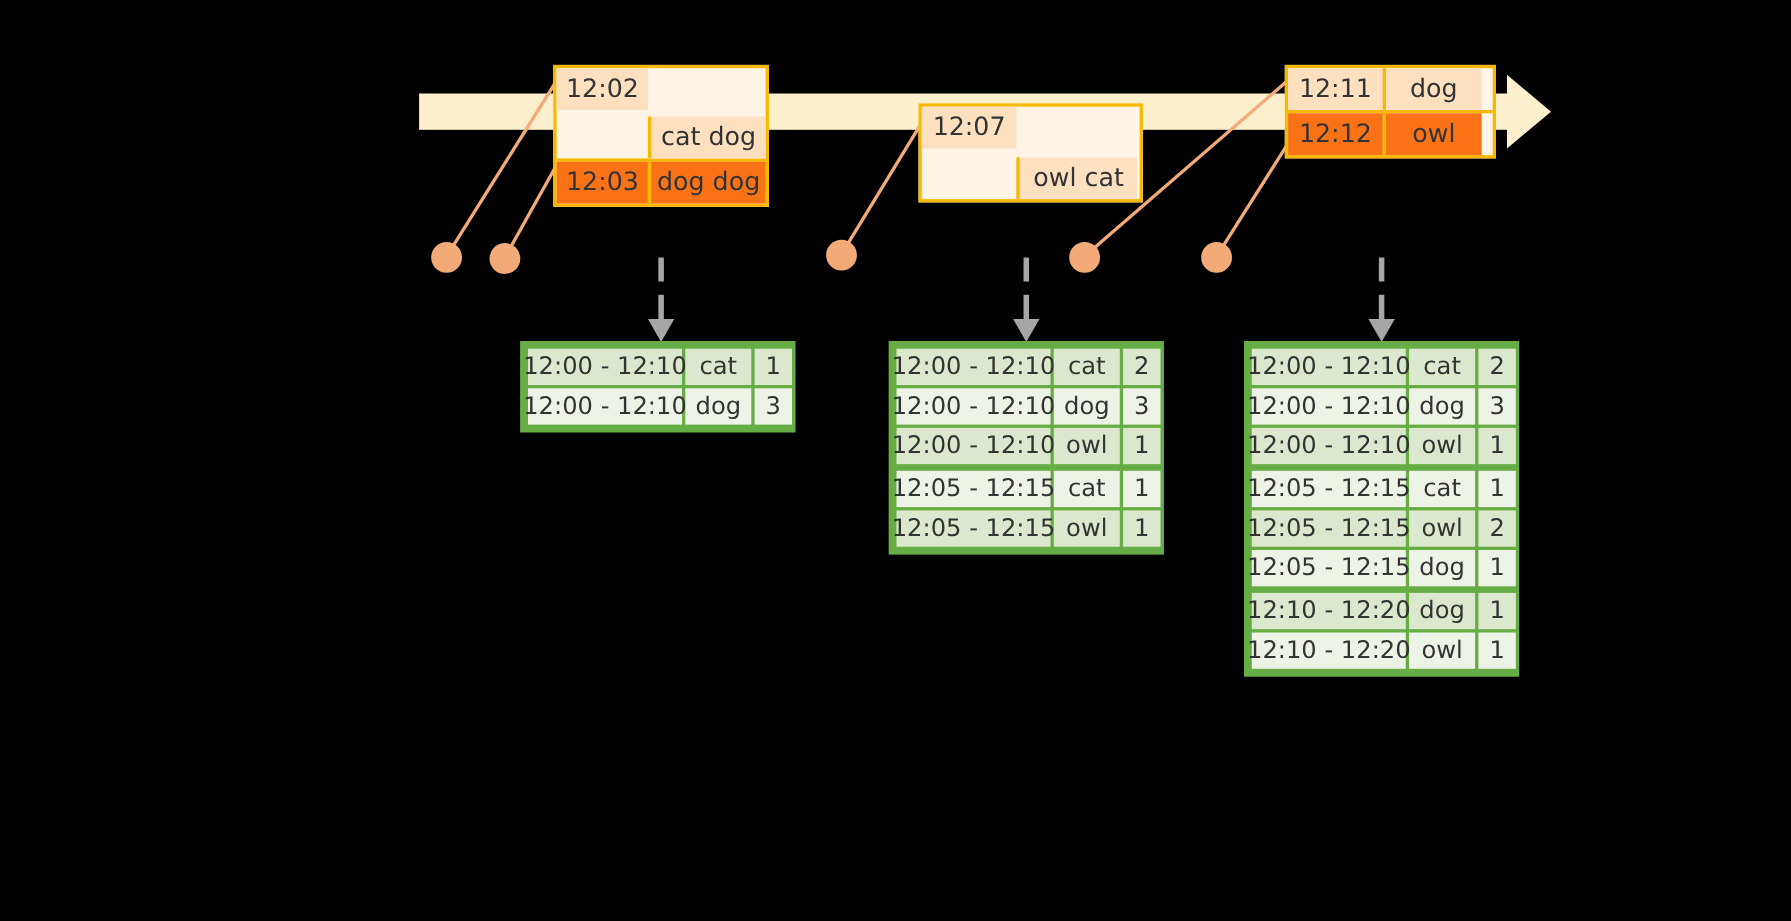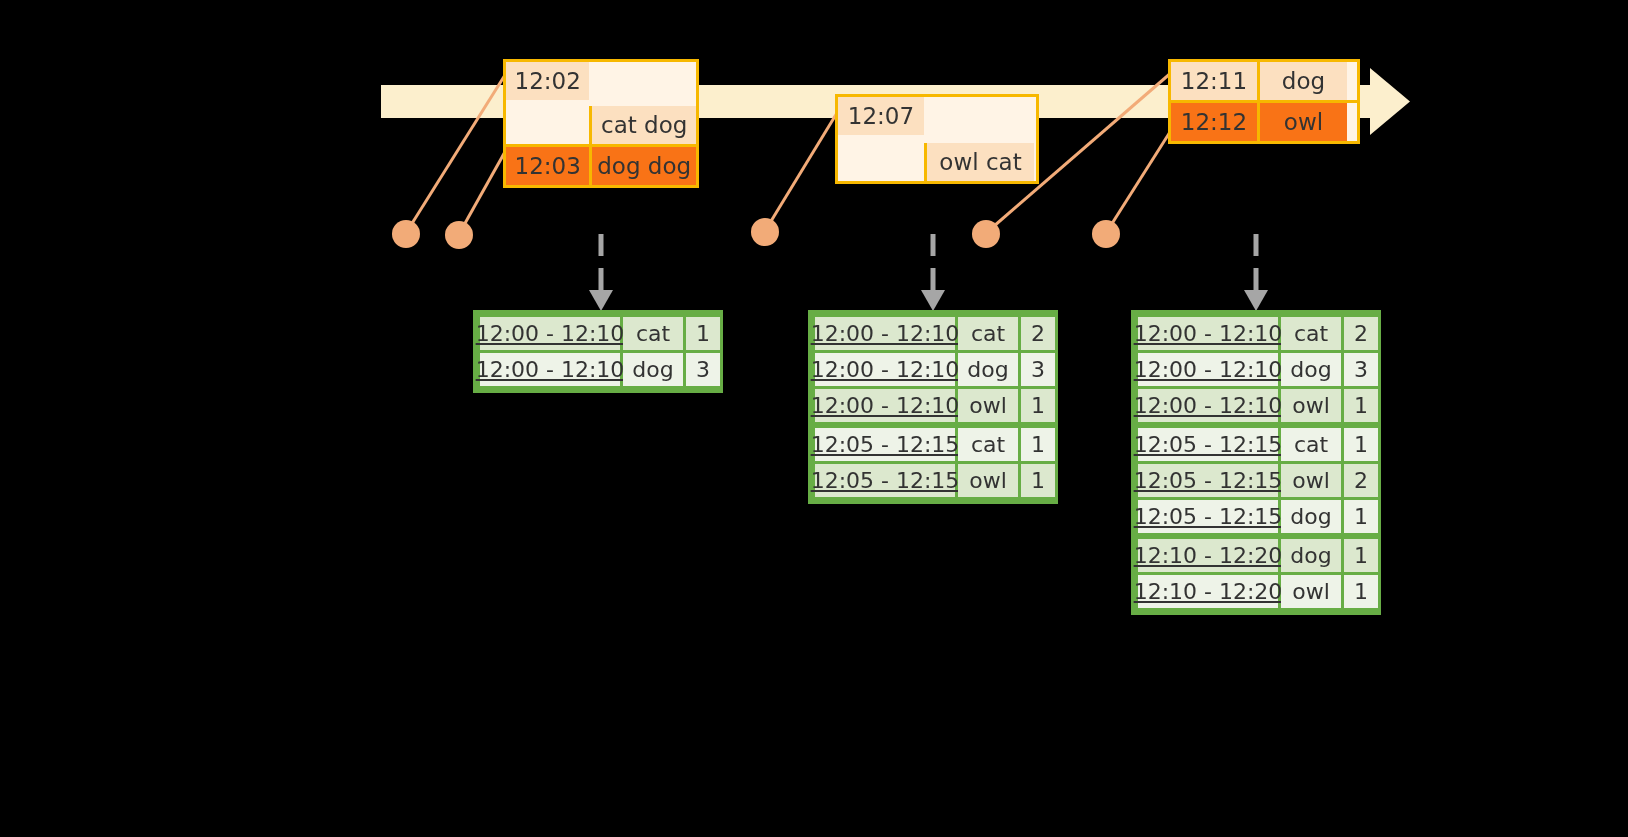--- a/index.html
+++ b/index.html
@@ -69,21 +69,21 @@
     align-items: center;
     justify-content: center;
     color: #333333;
     font-size: 22px;
     line-height: 1;
     height: 33px;
     white-space: nowrap;
   }
   .r-row.shade .r-cell { background: #DCE8CE; }
   .r-row.light .r-cell { background: #EEF3E8; }
-  .r-cell.win   { flex: none; text-decoration: underline; }
+  .r-cell.win   { flex: none; }
   .r-cell.word  { flex: none; margin-left: 3px; }
   .r-cell.count { flex: none; margin-left: 3px; }
 </style>
 </head>
 <body>
 
 <div id="stage">
 
   <svg class="layer" viewBox="0 0 1628 837">
 

